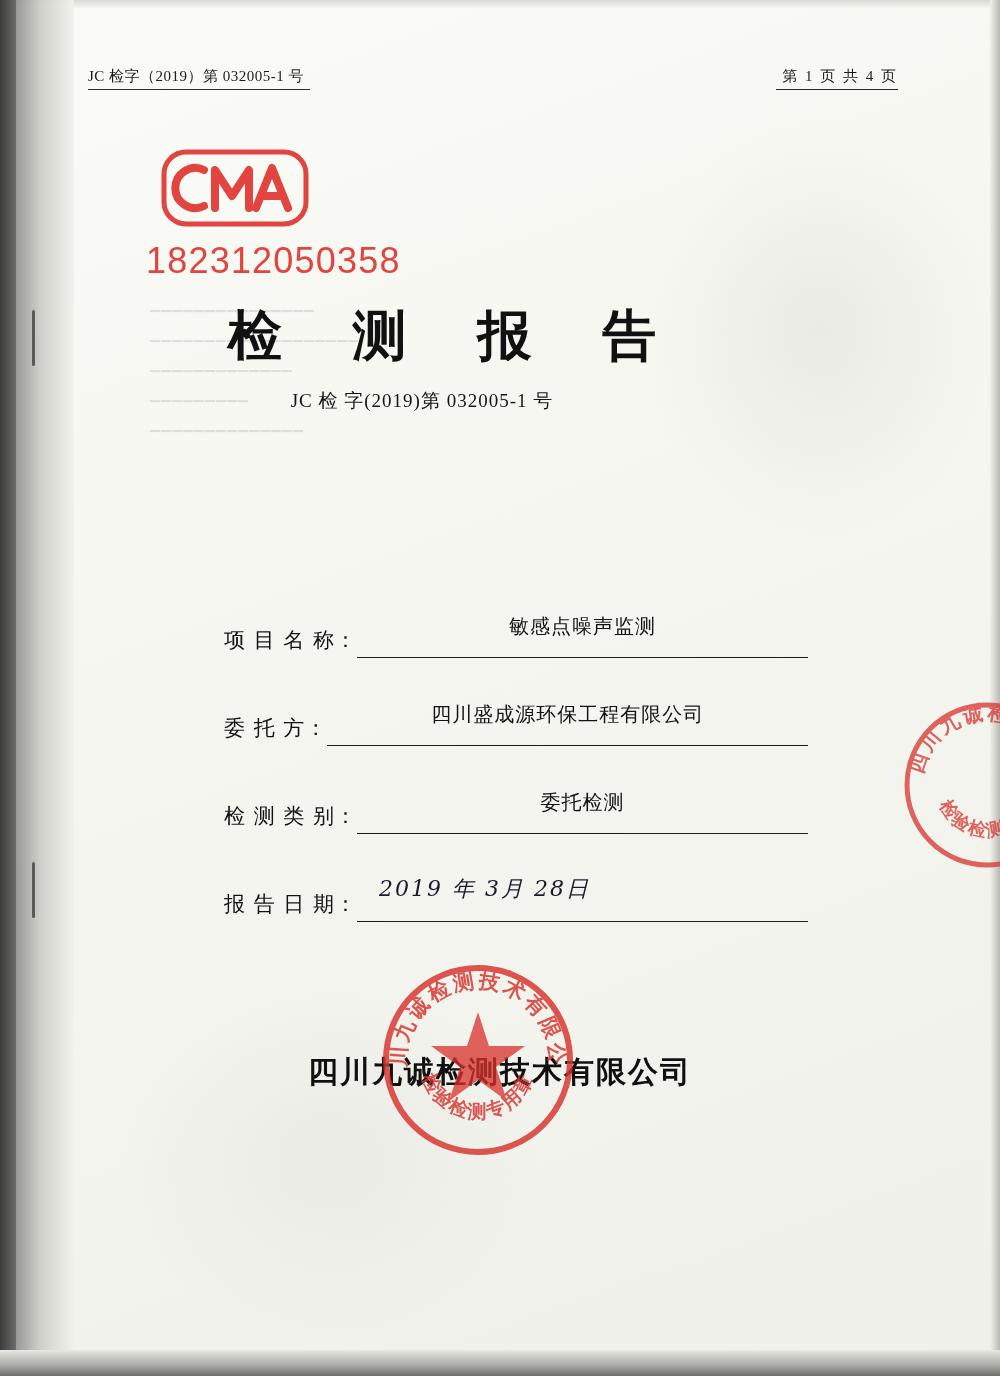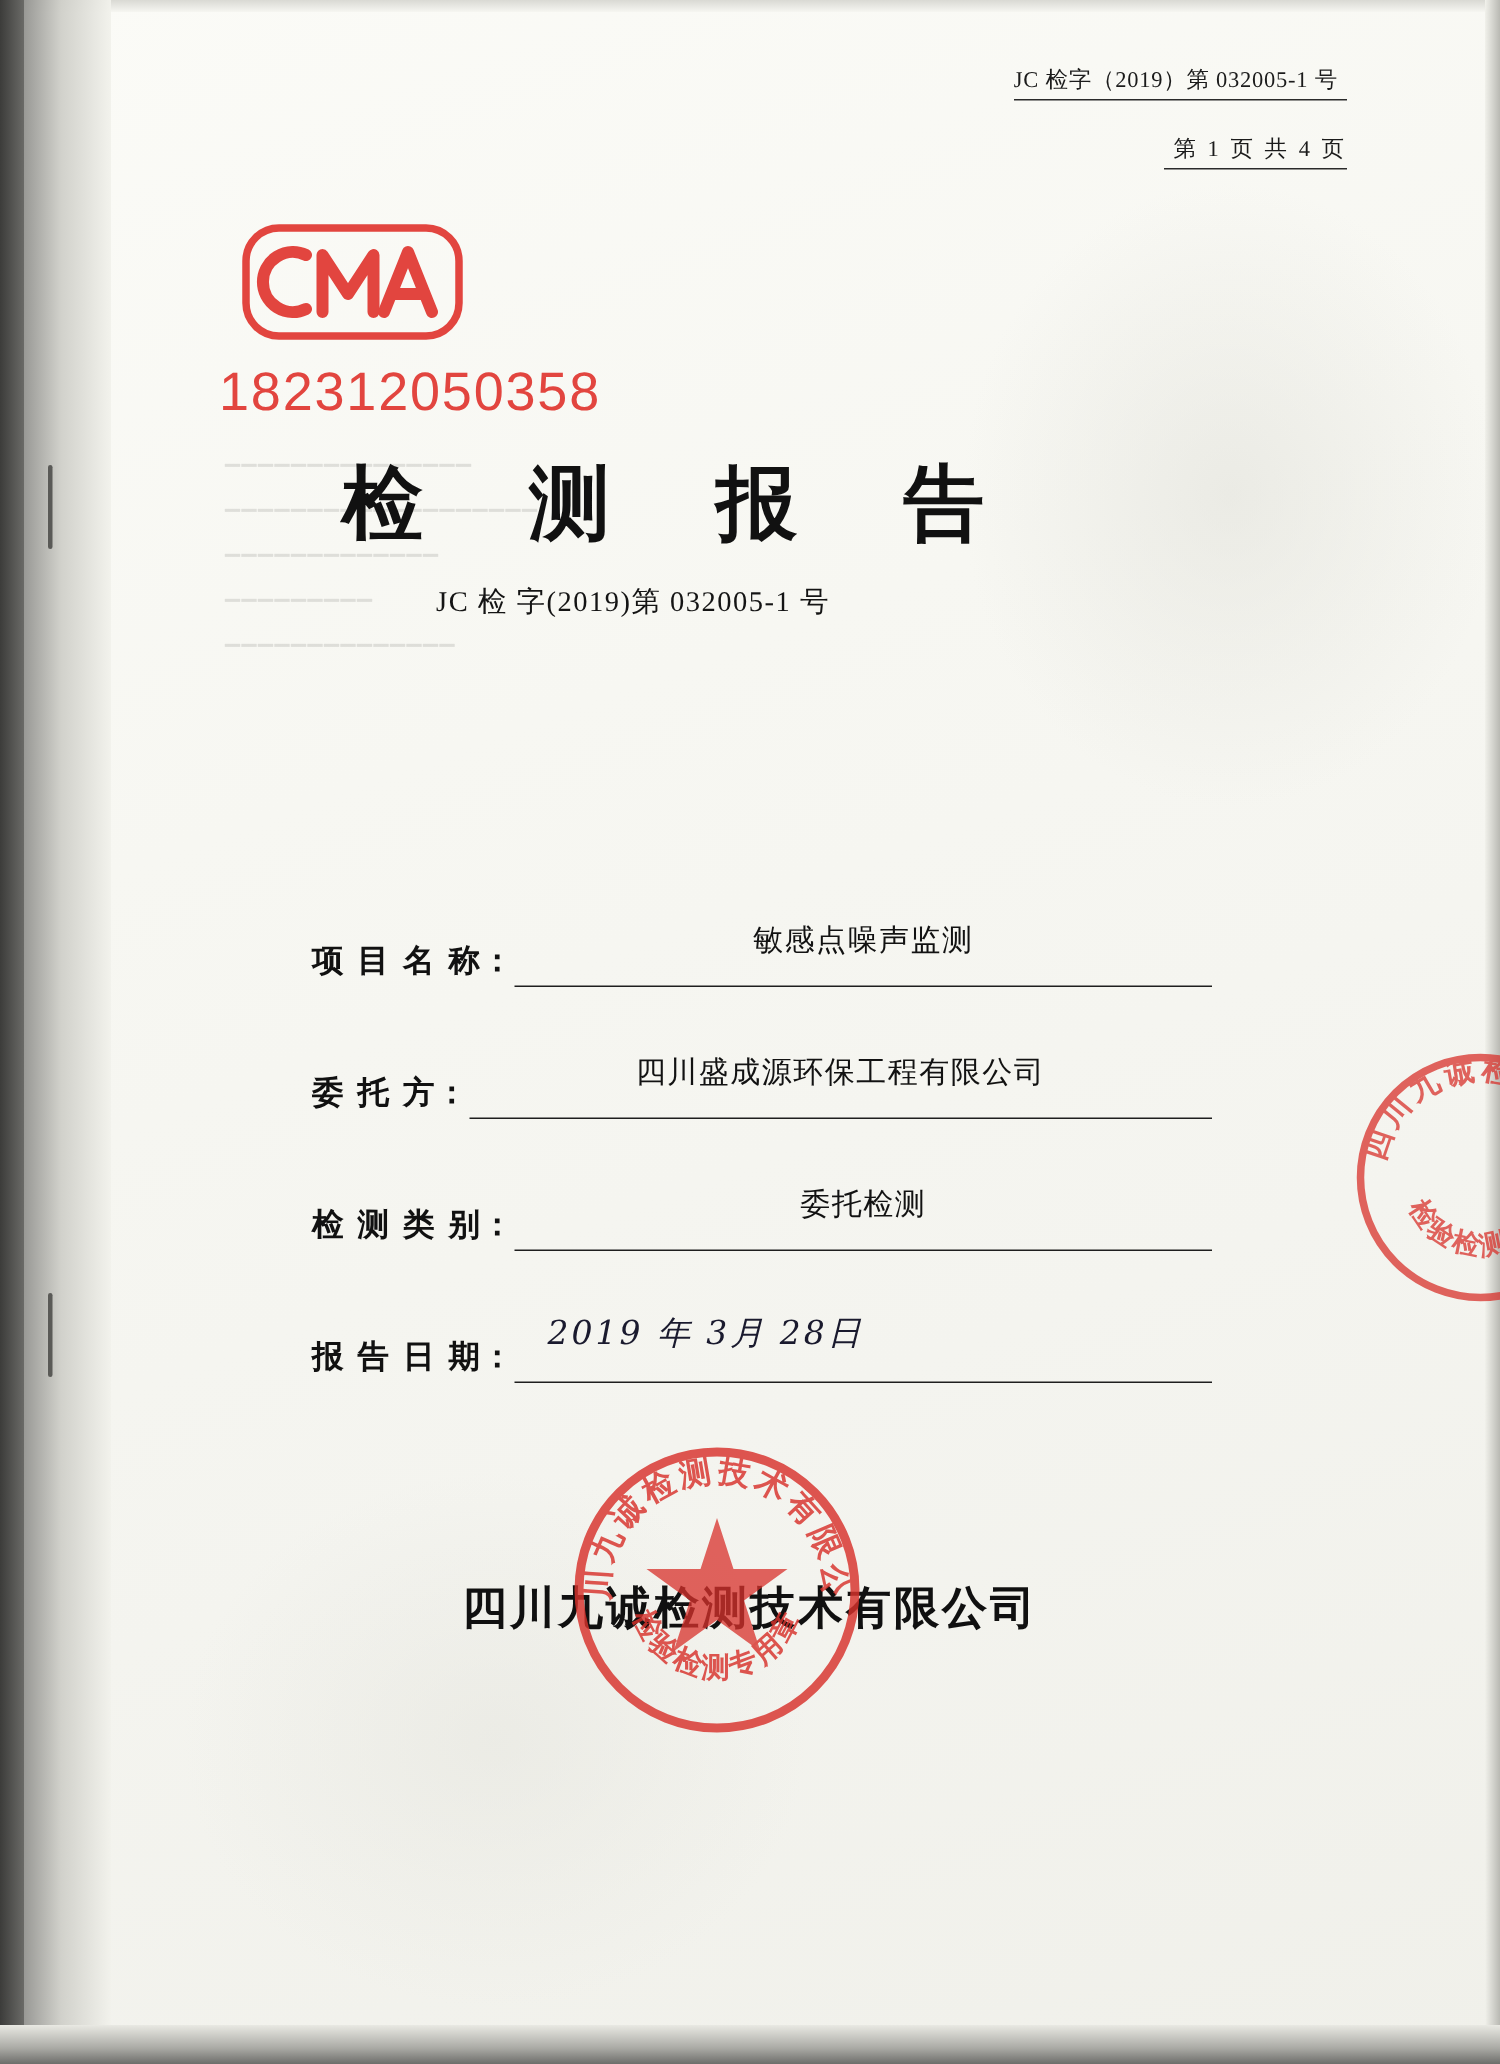--- a/index.html
+++ b/index.html
@@ -66,21 +66,20 @@
     left: 88px;
     top: 44px;
     width: 810px;
     display: flex;
     justify-content: space-between;
     align-items: flex-end;
     font-size: 15px;
     color: #1b1b1b;
     font-family: "Liberation Serif", serif;
     letter-spacing: .5px;
-    flex-direction: column;
   }
   .header-left {
     border-bottom: 1.2px solid #2a2a2a;
     padding-bottom: 3px;
     padding-right: 6px;
   }
   .header-right {
     border-bottom: 1.2px solid #2a2a2a;
     padding-bottom: 3px;
     padding-left: 6px;
@@ -139,26 +138,27 @@
     width: 600px;
   }
   .field-row {
     display: flex;
     align-items: flex-end;
     height: 46px;
     margin-bottom: 42px;
   }
   .field-label {
     font-family: "DejaVu Sans", sans-serif;
-    font-weight: bold;
+    font-weight: normal;
     font-size: 21px;
     color: #111;
     white-space: nowrap;
     letter-spacing: 1px;
     padding-bottom: 4px;
+    margin-left: 16px;
   }
   .field-value {
     flex: 1;
     border-bottom: 1.4px solid #1e1e1e;
     text-align: center;
     font-family: "DejaVu Sans", sans-serif;
     font-size: 20px;
     color: #121212;
     padding-bottom: 17px;
     letter-spacing: 1px;

